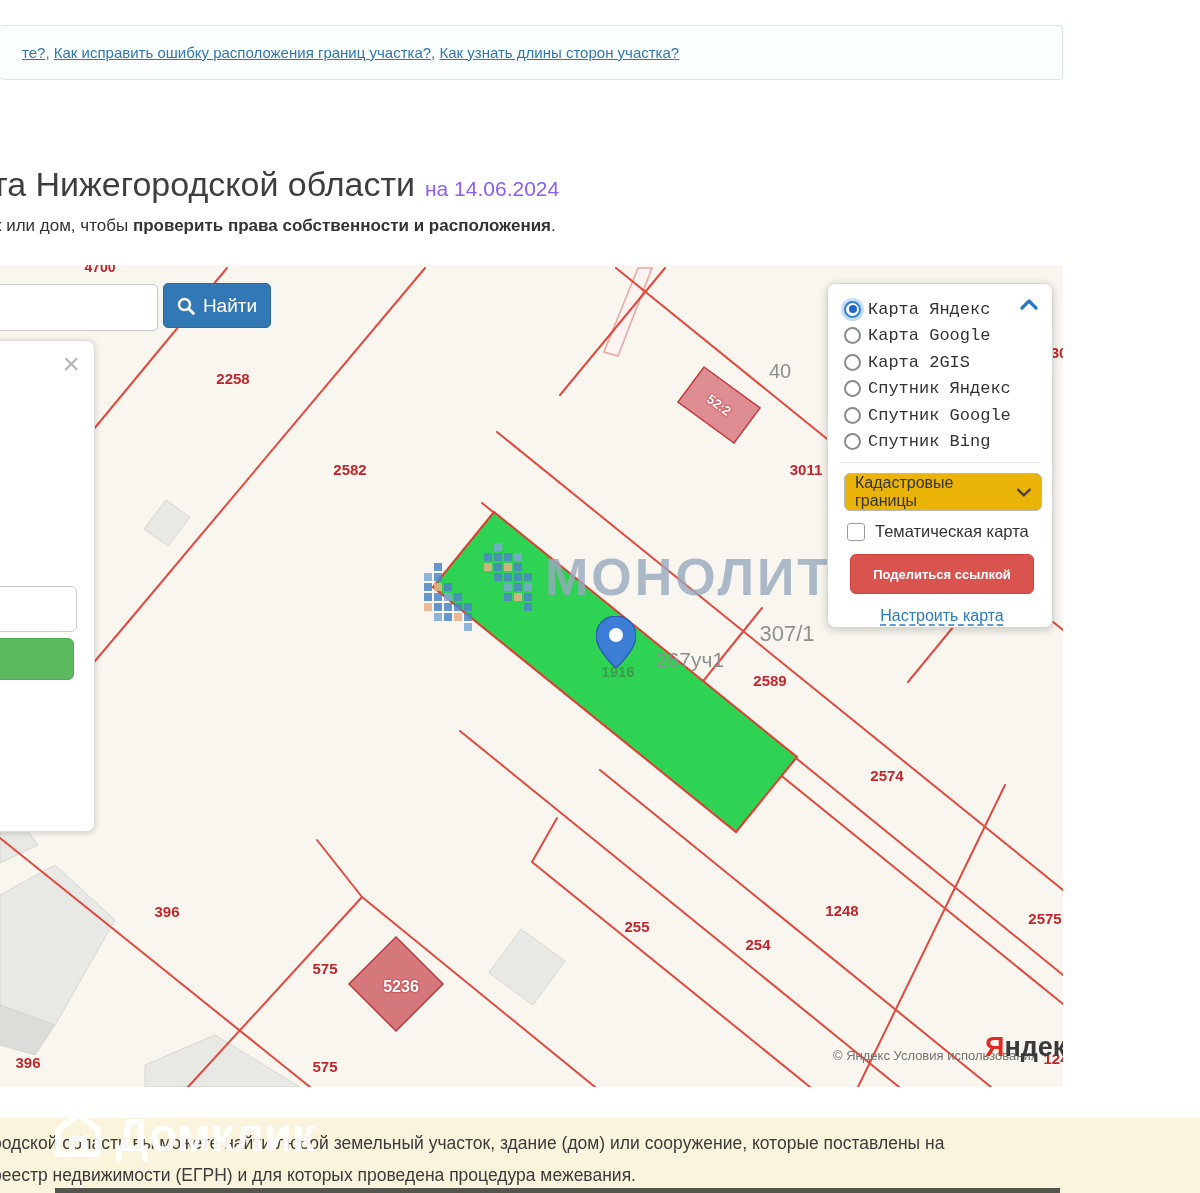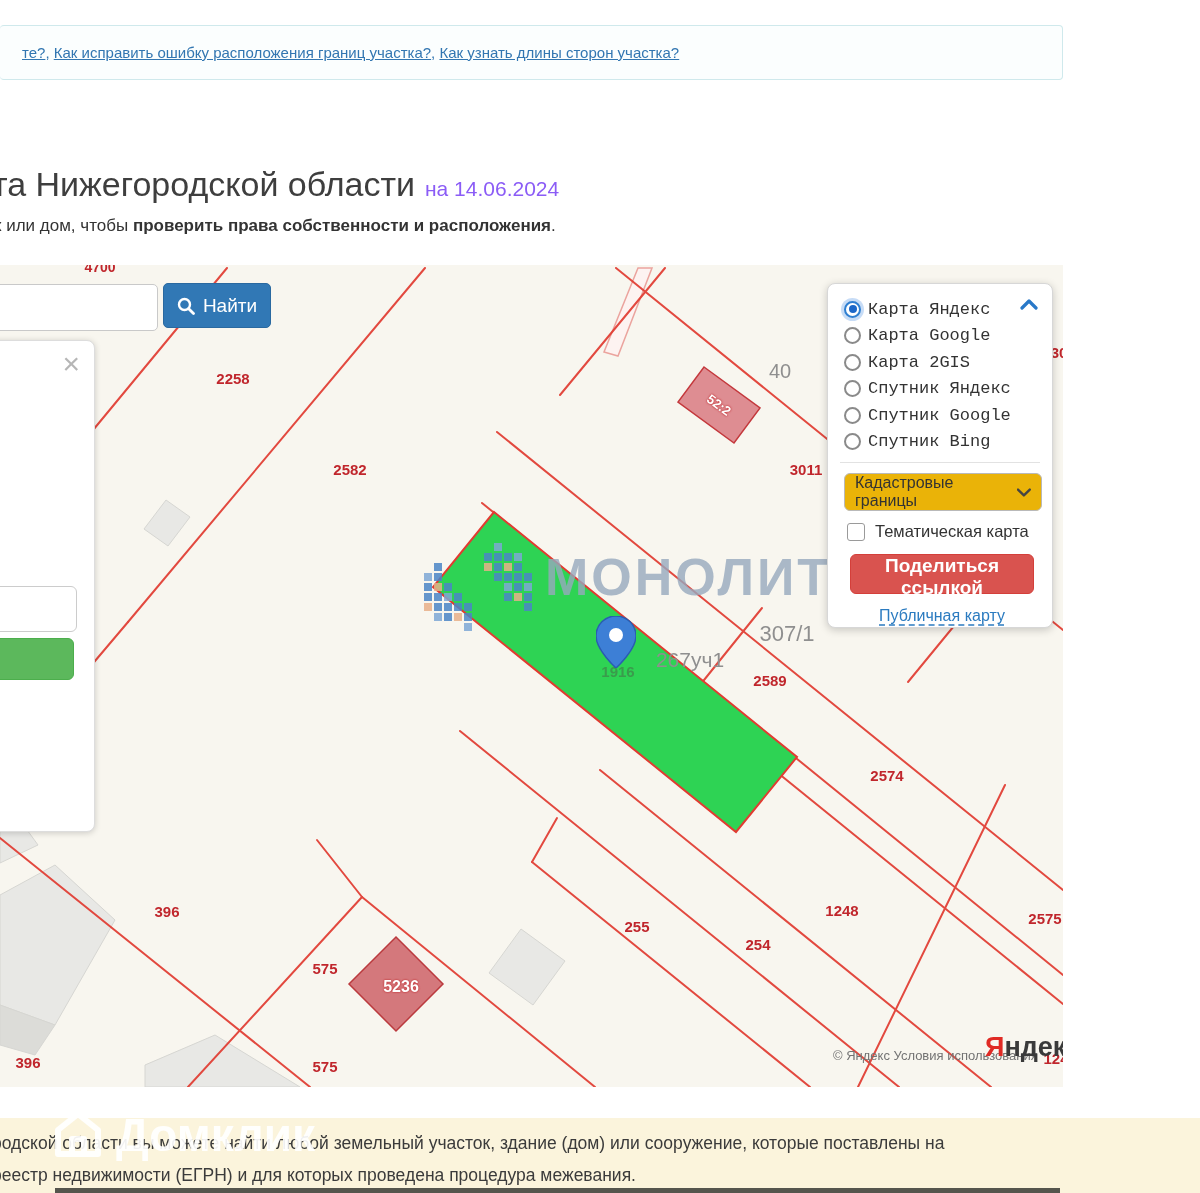--- a/index.html
+++ b/index.html
@@ -65,21 +65,21 @@
   .radio-label { font-size:17px; color:#333; }
   .chevron-up { position:absolute; right:14px; top:14px; cursor:pointer; }
   .lp-divider { border-top:1px solid #e2e2e2; margin:7px 0 10px -4px; }
   .overlay-select { width:198px; height:38px; border:1px solid #b9b9b9; border-radius:6px; background:#eab308;
        display:flex; align-items:center; justify-content:space-between; padding:0 10px; cursor:pointer; }
   .overlay-select span { font-size:16px; color:#333; }
   .chk-row { display:flex; align-items:center; gap:10px; margin:11px 0 0 3px; cursor:pointer; }
   .chk-box { width:18px; height:18px; border:1px solid #9a9a9a; border-radius:3px; background:#fff; }
   .chk-label { font-size:16.5px; color:#333; }
   .btn-share { display:block; margin:13px auto 0; width:184px; height:40px; background:#d9534f;
-       border:1px solid #d43f3a; border-radius:6px; color:#fff; font-size:19px; font-weight:bold; cursor:pointer; }
+       border:1px solid #d43f3a; border-radius:6px; color:#fff; font-size:13px; font-weight:bold; cursor:pointer; }
   .link-configure { display:block; text-align:center; margin-top:13px; color:#2b7bc0; font-size:16px;
        text-decoration:underline; text-decoration-style:dashed; text-underline-offset:4px; cursor:pointer; }
 
   
   .yandex-logo { position:absolute; left:985px; top:767px; font-size:27px; font-weight:bold; z-index:5; }
   .yandex-logo .ya { color:#e02a24; } .yandex-logo .rest { color:#3a3a3a; }
   .map-copyright { position:absolute; left:833px; top:783px; color:#737373; font-size:13px; white-space:nowrap; z-index:4; }
   .attribution { position:absolute; right:3px; top:803px; background:rgba(255,255,255,.75);
        padding:2px 6px; font-size:13.5px; white-space:nowrap; z-index:6; }
   .attribution .sep { color:#333; }
@@ -283,21 +283,21 @@
       <span>Кадастровые границы</span>
       <svg width="14" height="9" viewBox="0 0 14 9">
         <polyline points="1,1.5 7,7.5 13,1.5" fill="none" stroke="#444" stroke-width="2.4" stroke-linecap="round" stroke-linejoin="round"></polyline>
       </svg>
     </div>
     <div class="chk-row">
       <span class="chk-box"></span>
       <span class="chk-label">Тематическая карта</span>
     </div>
     <button class="btn-share">Поделиться ссылкой</button>
-    <a class="link-configure">Публичная карту</a>
+    <a class="link-configure">Настроить карта</a>
   </div>
 
   <div class="footer-bar">
     <div class="footer-line" style="top:15px;">родской области вы можете найти любой земельный участок, здание (дом) или сооружение, которые поставлены на</div>
     <div class="footer-line" style="top:47px;">реестр недвижимости (ЕГРН) и для которых проведена процедура межевания.</div>
   </div>
   <div class="domclick">
     <svg width="52" height="52" viewBox="0 0 52 52">
       <path d="M26 5 L46 21 V45 H6 V21 Z M20 45 V30 H32 V45" fill="none" stroke="rgba(255,255,255,.92)" stroke-width="6" stroke-linejoin="round"></path>
     </svg>

